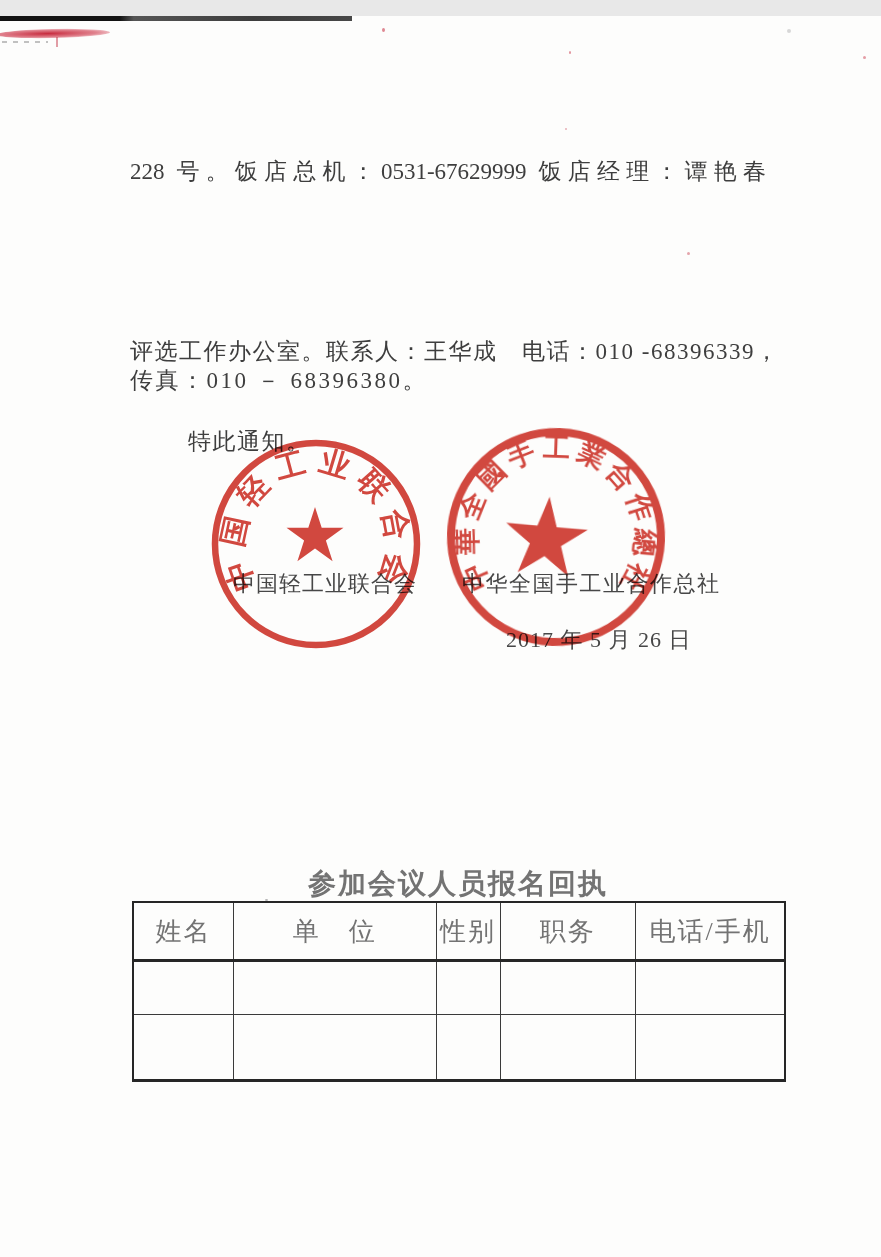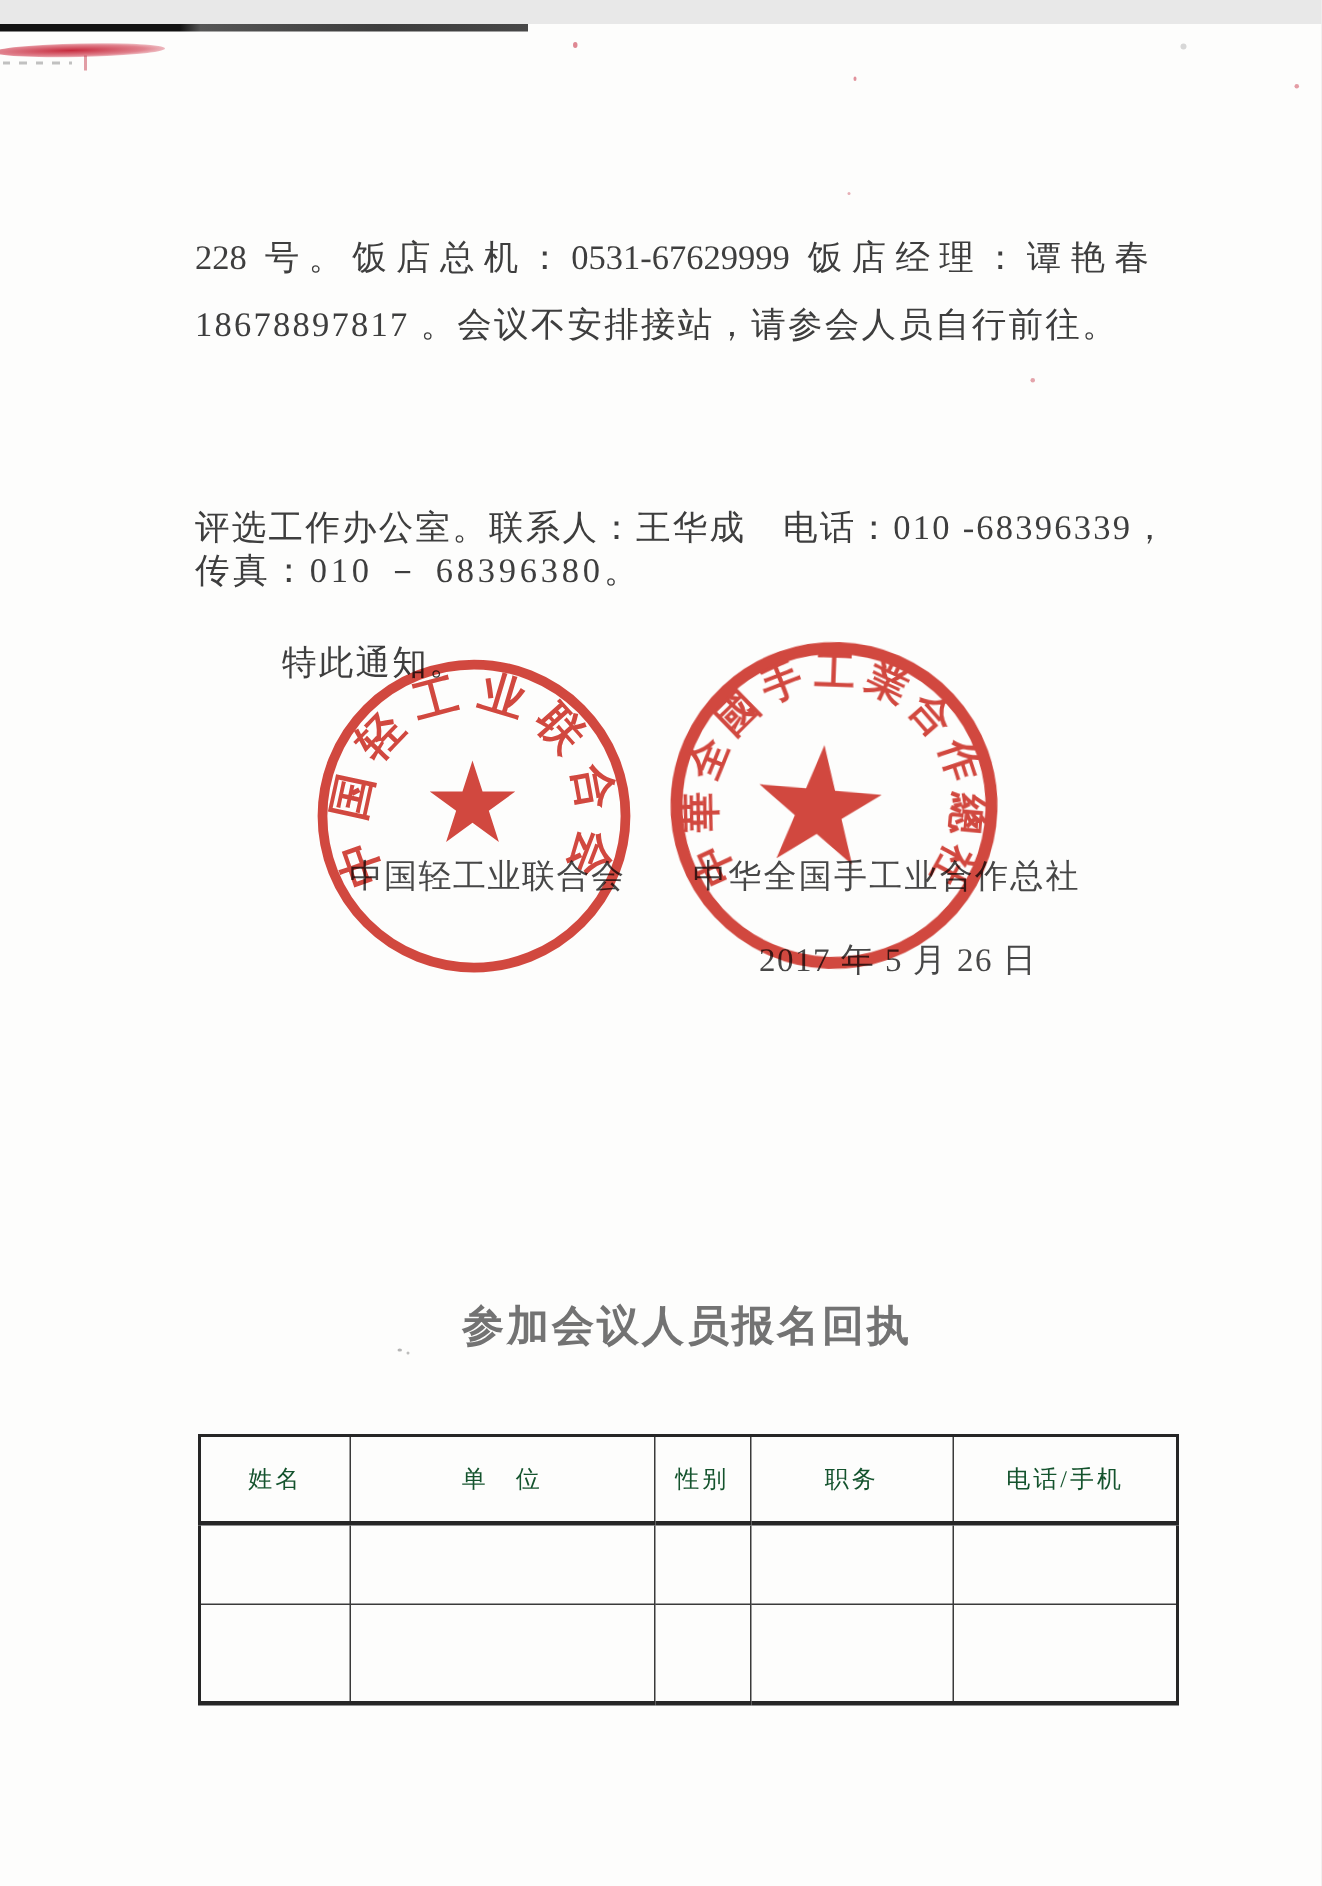--- a/index.html
+++ b/index.html
@@ -41,24 +41,24 @@
   
   .sig{position:absolute;font-size:22px;white-space:nowrap;color:#474747;}
   
   .stamp{position:absolute;mix-blend-mode:multiply;opacity:.93;filter:blur(.2px);}
   
   .form-title{
     position:absolute;left:130px;top:849px;width:656px;
     text-align:center;font-size:28px;font-weight:bold;color:#737373;letter-spacing:2px;
   }
   table.reply{
-    position:absolute;left:132px;top:940px;
+    position:absolute;left:132px;top:885px;
     width:654px;height:180px;
     border-collapse:collapse;table-layout:fixed;
-    font-size:16px;color:#14532d;
+    font-size:26px;color:#737373;
   }
   table.reply th,table.reply td{
     border:1.6px solid #3a3a3a;
     font-weight:normal;text-align:center;vertical-align:middle;
     letter-spacing:2px;padding:0;
   }
   table.reply{border:2.6px solid #262626;}
   table.reply tr.head th{border-bottom:3px solid #262626;height:56px;}
   table.reply tr.r1 td{height:52px;}
   table.reply tr.r2 td{height:64px;border-bottom:3px solid #262626;}
@@ -75,21 +75,20 @@
   <div class="speck" style="left:382px;top:12px;width:3px;height:4px;background:rgba(198,40,60,.55);"></div>
   <div class="speck" style="left:569px;top:35px;width:2px;height:3px;background:rgba(198,40,60,.5);"></div>
   <div class="speck" style="left:863px;top:40px;width:3px;height:3px;background:rgba(198,40,60,.45);"></div>
   <div class="speck" style="left:787px;top:13px;width:4px;height:4px;background:rgba(130,130,130,.3);"></div>
   <div class="speck" style="left:687px;top:236px;width:3px;height:3px;background:rgba(190,30,50,.4);"></div>
   <div class="speck" style="left:565px;top:112px;width:2px;height:2px;background:rgba(190,30,50,.35);"></div>
   <div class="speck" style="left:265px;top:883px;width:3px;height:2px;background:rgba(110,110,110,.5);"></div>
   <div class="speck" style="left:271px;top:885px;width:2px;height:2px;background:rgba(110,110,110,.45);"></div>
 
   <div class="line justify" style="top:141px;">228 号。饭店总机：0531-67629999 饭店经理：谭艳春</div>
-  <div class="line" style="top:186px;">18678897817 。会议不安排接站，请参会人员自行前往。</div>
   <div class="line" style="top:321px;">评选工作办公室。联系人：王华成　电话：010 -68396339，</div>
   <div class="line" style="top:350px;letter-spacing:2.5px;">传真：010 － 68396380。</div>
   <div class="line indent" style="top:411px;">特此通知。</div>
 
   <div class="sig" style="left:233px;top:553px;letter-spacing:1px;">中国轻工业联合会</div>
   <div class="sig" style="left:462px;top:553px;letter-spacing:1.5px;">中华全国手工业合作总社</div>
   <div class="sig" style="left:506px;top:609px;letter-spacing:1px;">2017 年 5 月 26 日</div>
 
   <svg class="stamp" style="left:206px;top:418px;" width="220" height="220" viewBox="0 0 220 220" xmlns="http://www.w3.org/2000/svg">
     <defs>

